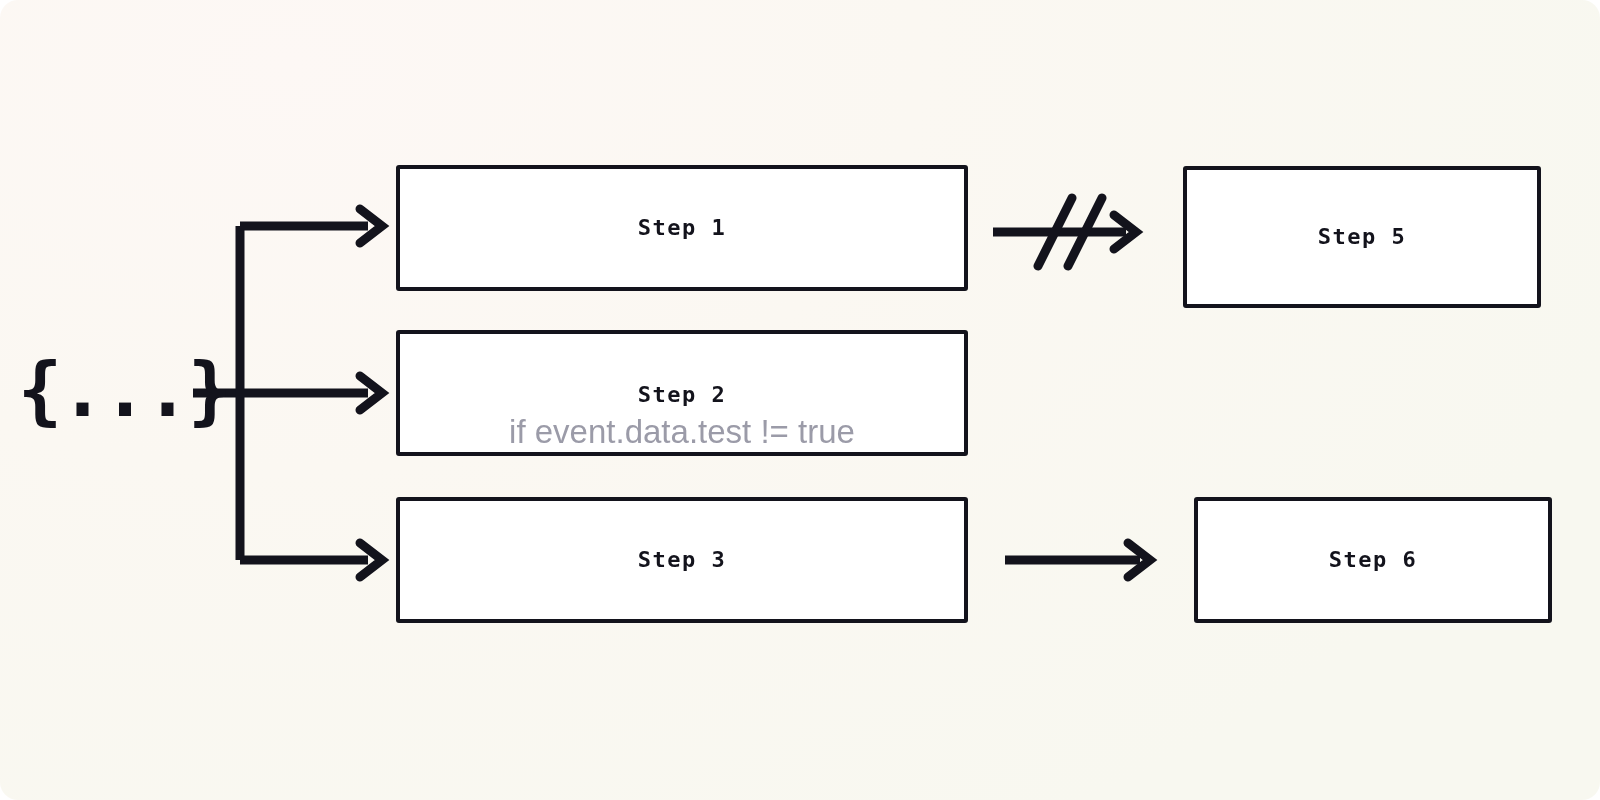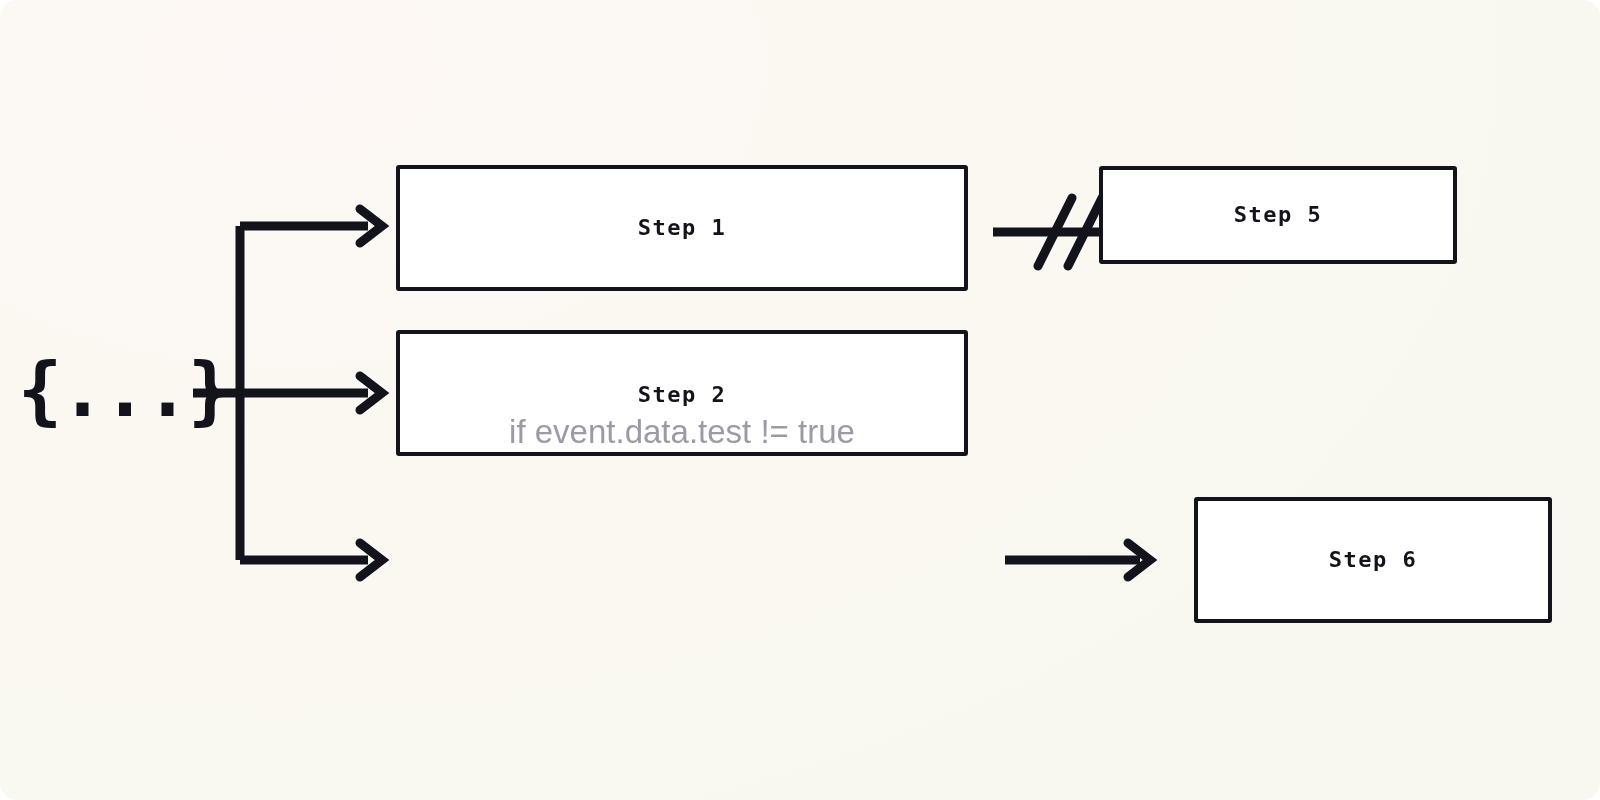--- a/index.html
+++ b/index.html
@@ -112,22 +112,25 @@
 
   <div class="node" style="left:396px; top:165px; width:572px; height:126px;">
     <span class="node-title">Step 1</span>
   </div>
 
   <div class="node" style="left:396px; top:330px; width:572px; height:126px;justify-content:flex-end;">
     <span class="node-title">Step 2</span>
     <span class="node-cond">if event.data.test != true</span>
   </div>
 
+  <div class="node" style="left:396px; top:497px; width:572px; height:126px;">
+    <span class="node-title">Step 3</span>
+  </div>
 
-  <div class="node" style="left:1099px; top:166px; width:358px; height:98px;">
+  <div class="node" style="left:1183px; top:166px; width:358px; height:142px;">
     <span class="node-title">Step 5</span>
   </div>
 
   <div class="node" style="left:1150px; top:497px; width:358px; height:126px;margin-left:44px;">
     <span class="node-title">Step 6</span>
   </div>
 
 </div>
 
 </body></html>

